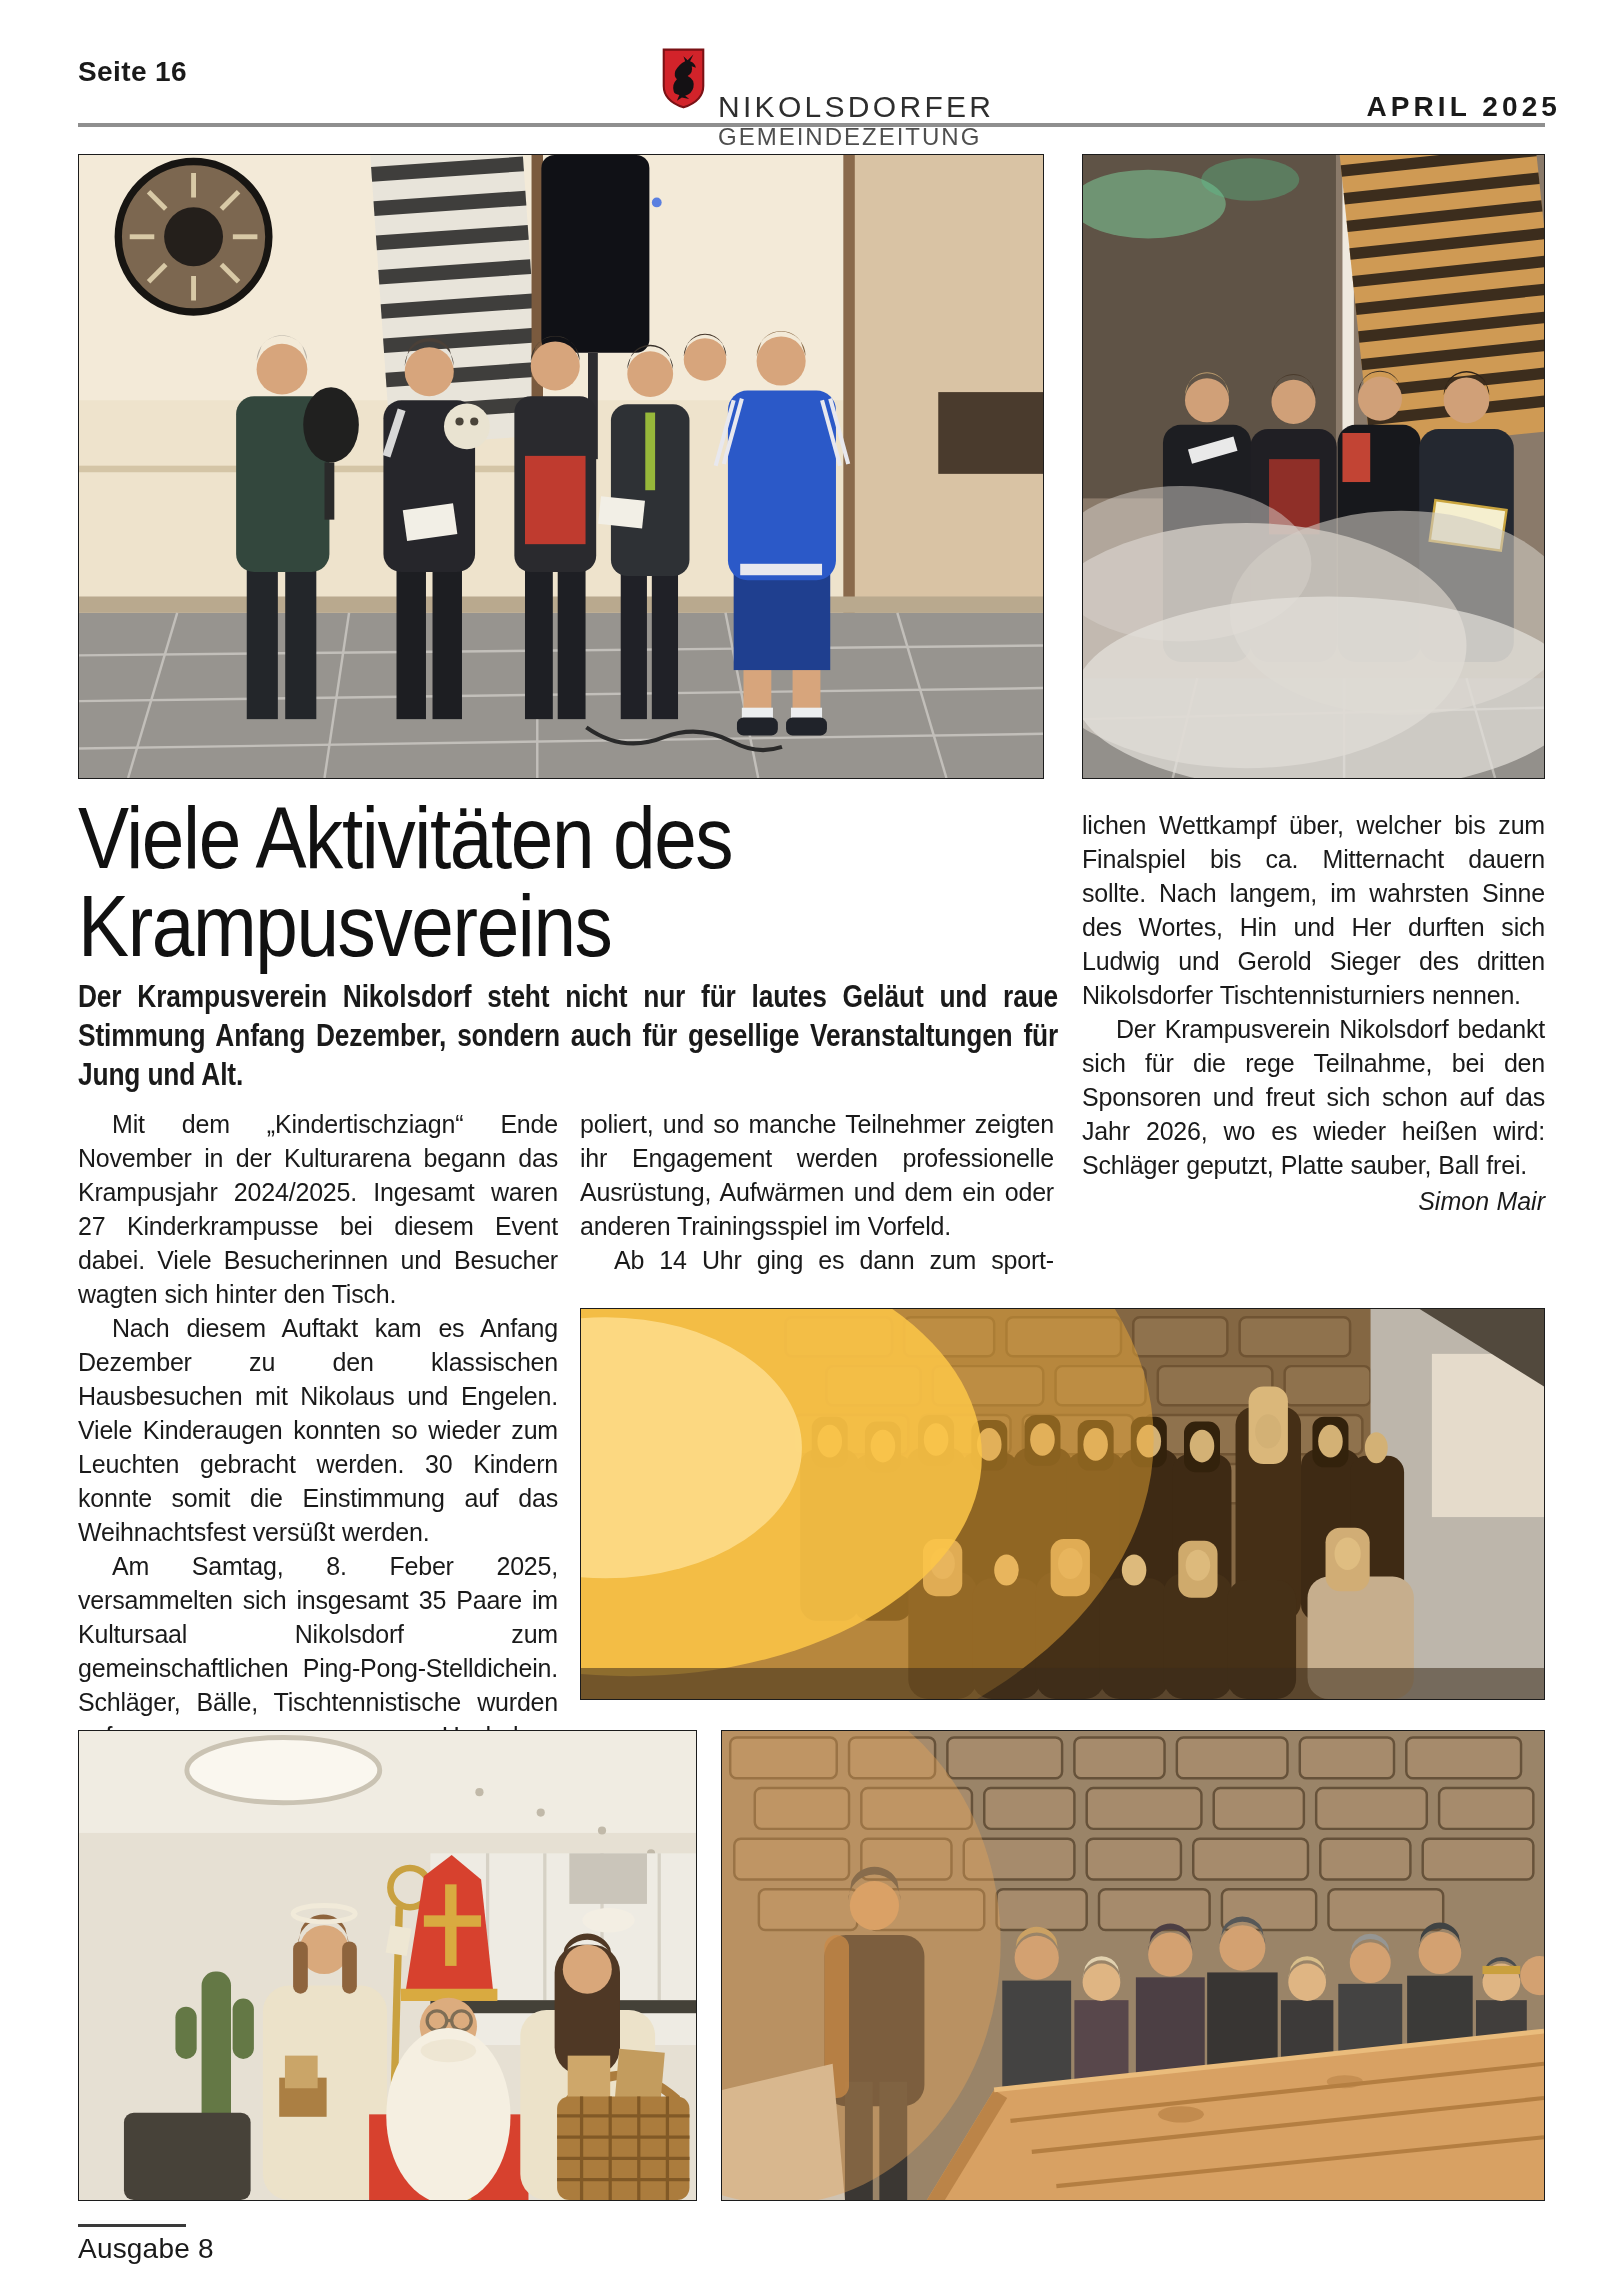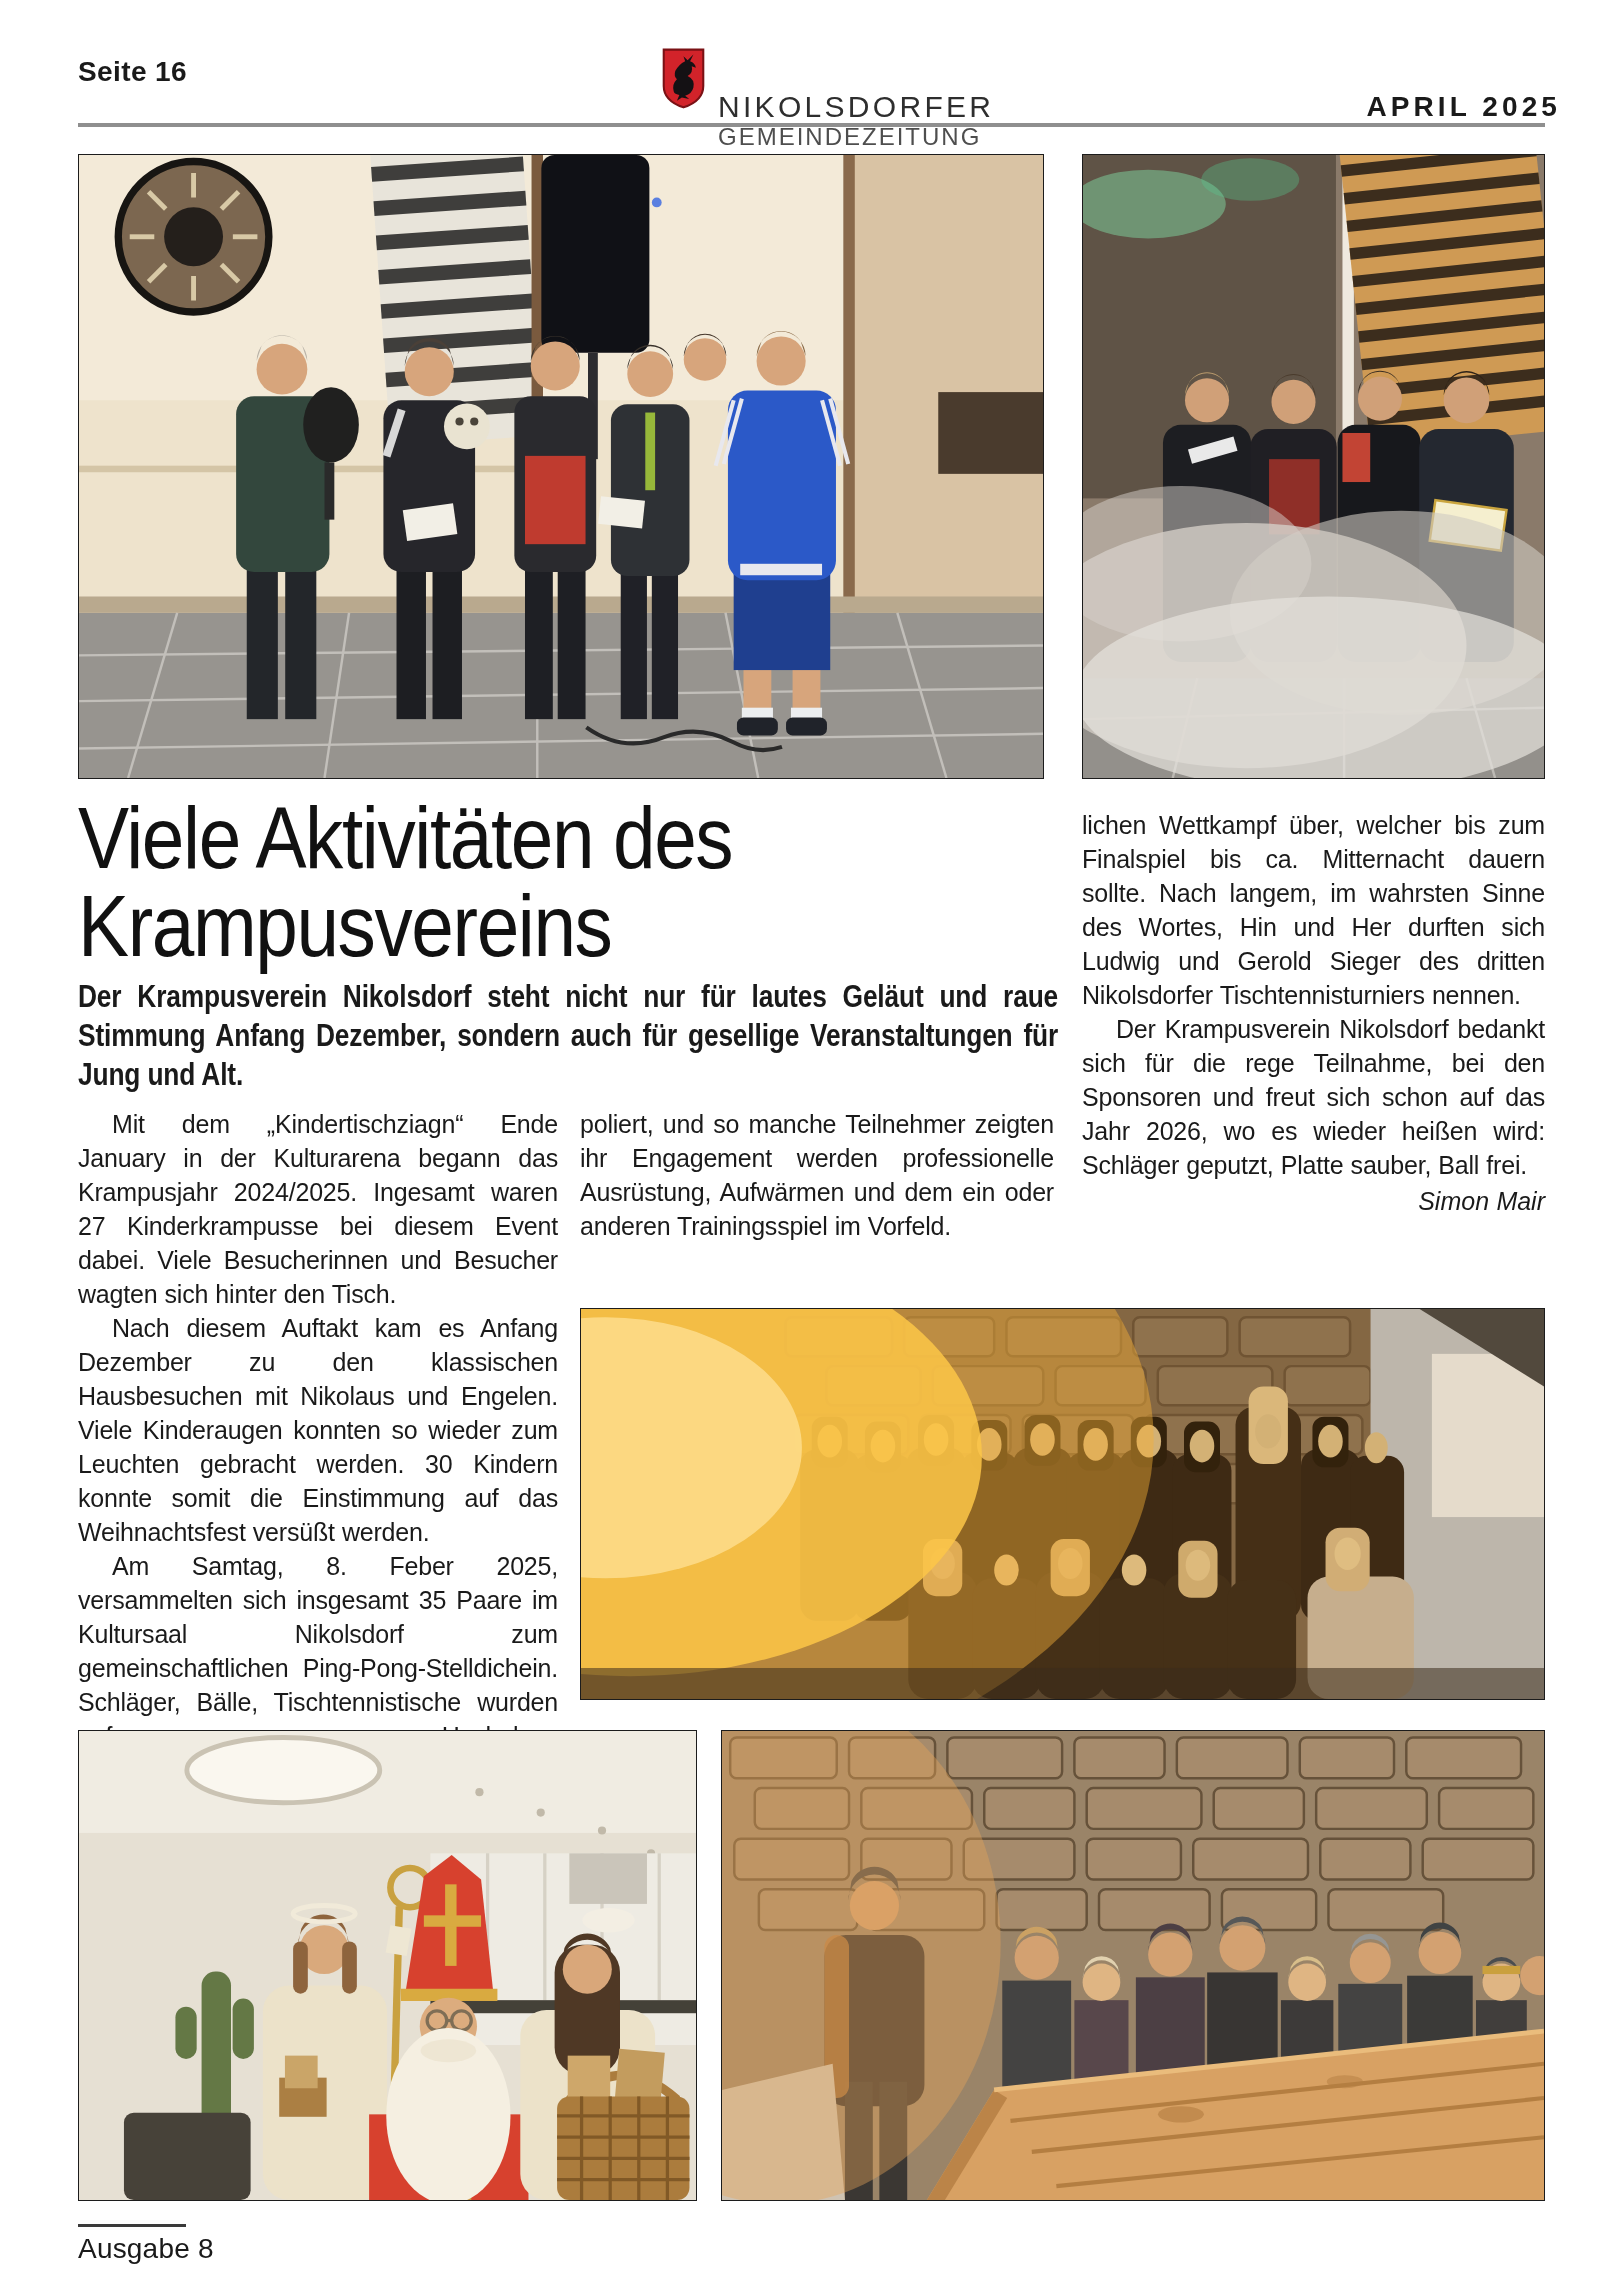--- a/index.html
+++ b/index.html
@@ -236,27 +236,28 @@
   </div>
 
   <div class="article-title">
     <div>Viele Aktivitäten des</div>
     <div>Krampusvereins</div>
   </div>
 
   <div class="article-lede">Der Krampusverein Nikolsdorf steht nicht nur für lautes Geläut und raue Stimmung Anfang Dezember, sondern auch für gesellige Veranstaltungen für Jung und Alt.</div>
 
   <div class="col col-1">
-    <p class="indent">Mit dem „Kindertischziagn“ Ende January in der Kulturarena begann das Krampusjahr 2024/2025. Ingesamt waren 27 Kinderkrampusse bei diesem Event dabei. Viele Besucherinnen und Besucher wagten sich hinter den Tisch.</p>
+    <p class="indent">Mit dem „Kindertischziagn“ Ende November in der Kulturarena begann das Krampusjahr 2024/2025. Ingesamt waren 27 Kinderkrampusse bei diesem Event dabei. Viele Besucherinnen und Besucher wagten sich hinter den Tisch.</p>
     <p class="indent">Nach diesem Auftakt kam es Anfang Dezember zu den klassischen Hausbesuchen mit Nikolaus und Engelen. Viele Kinderaugen konnten so wieder zum Leuchten gebracht werden. 30 Kindern konnte somit die Einstimmung auf das Weihnachtsfest versüßt werden.</p>
     <p class="indent cont-end">Am Samtag, 8. Feber 2025, versammelten sich insgesamt 35 Paare im Kultursaal Nikolsdorf zum gemeinschaftlichen Ping-Pong-Stelldichein. Schläger, Bälle, Tischtennistische wurden auf Hochglanz</p>
   </div>
 
   <div class="col col-2">
     <p>poliert, und so manche Teilnehmer zeigten ihr Engagement werden professionelle Ausrüstung, Aufwärmen und dem ein oder anderen Trainingsspiel im Vorfeld.</p>
+    <p class="indent cont-end">Ab 14 Uhr ging es dann zum sport-</p>
   </div>
 
   <div class="col col-3">
     <p>lichen Wettkampf über, welcher bis zum Finalspiel bis ca. Mitternacht dauern sollte. Nach langem, im wahrsten Sinne des Wortes, Hin und Her durften sich Ludwig und Gerold Sieger des dritten Nikolsdorfer Tischtennisturniers nennen.</p>
     <p class="indent">Der Krampusverein Nikolsdorf bedankt sich für die rege Teilnahme, bei den Sponsoren und freut sich schon auf das Jahr 2026, wo es wieder heißen wird: Schläger geputzt, Platte sauber, Ball frei.</p>
     <span class="signature">Simon Mair</span>
   </div>
 
   <div class="photo photo-mid">
     <svg viewBox="0 0 1177 478" preserveAspectRatio="none">

